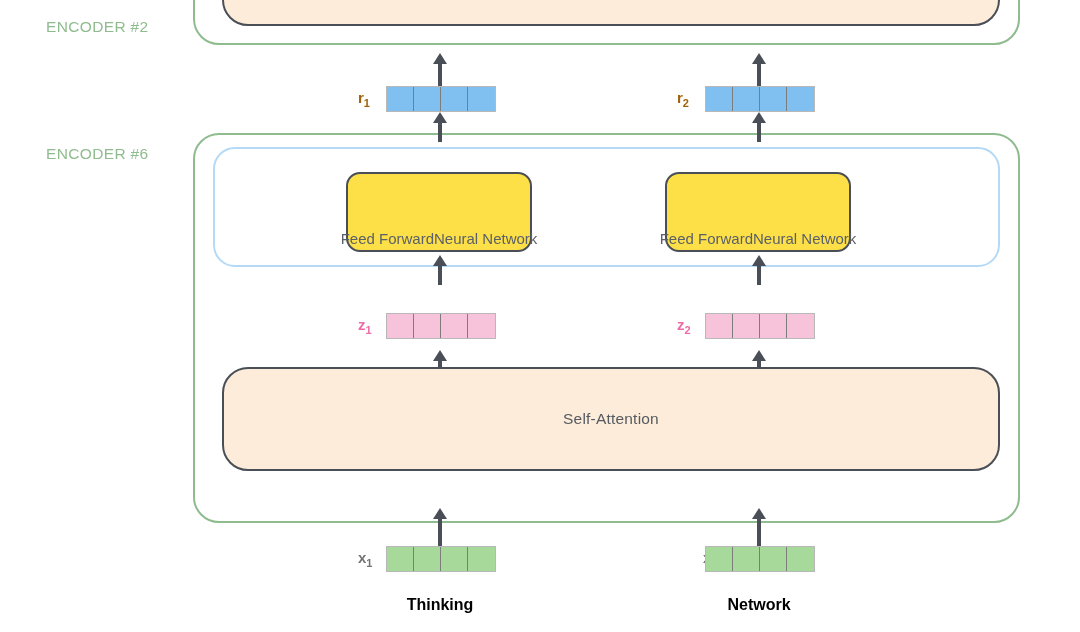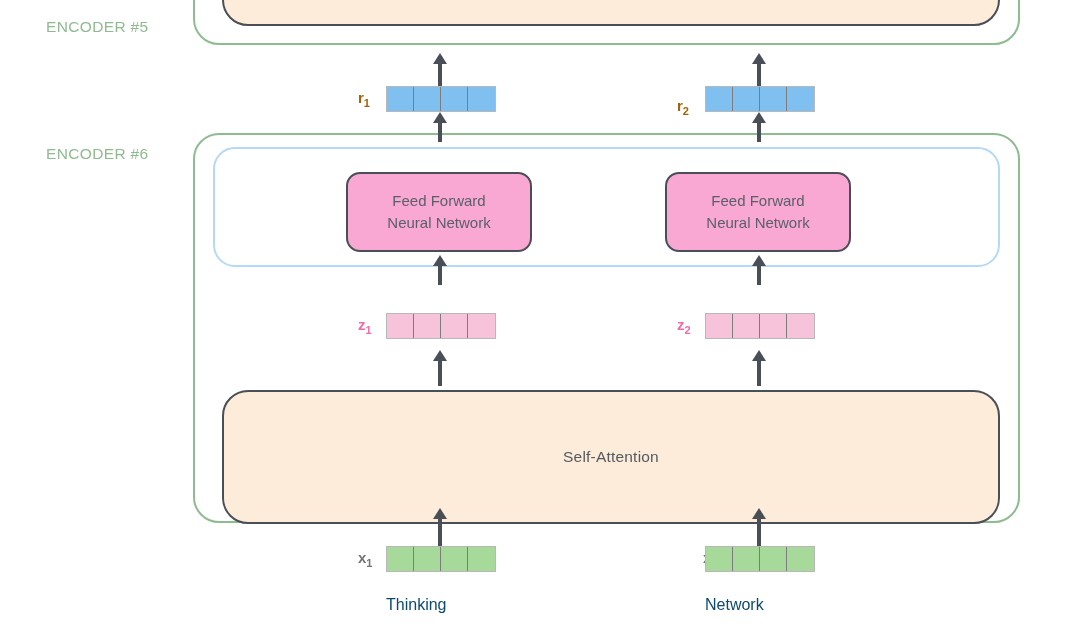--- a/index.html
+++ b/index.html
@@ -76,41 +76,41 @@
     align-items: center;
     justify-content: center;
   }
   .self-attention .sa-text {
     font-size: 15.5px;
     color: #555a61;
     letter-spacing: 0.2px;
   }
   #self-attention-1 {
     left: 222px;
-    top: 390px;
+    top: 367px;
     width: 778px;
-    height: 134px;
+    height: 104px;
   }
   #self-attention-2 {
     left: 222px;
     top: -92px;
     width: 778px;
     height: 118px;
   }
 
   
   .ffnn {
     position: absolute;
-    background: #f9a8d4;
+    background: #fde047;
     border: 2.5px solid #4a4f57;
     border-radius: 14px;
     box-sizing: border-box;
     display: flex;
-    flex-direction: column;
-    align-items: center;
+    flex-direction: row;
+    align-items: flex-end;
     justify-content: center;
     line-height: 1.45;
   }
   .ffnn .ffnn-line {
     font-size: 15px;
     color: #5b6views;
     color: #5b6068;
     white-space: nowrap;
   }
   #ffnn-1 { left: 346px; top: 172px; width: 186px; height: 80px; }
@@ -152,33 +152,34 @@
 
   
   #vec-r1 { left: 386px; top: 86px; }
   #vec-r2 { left: 705px; top: 86px; }
   #vec-z1 { left: 386px; top: 313px; }
   #vec-z2 { left: 705px; top: 313px; }
   #vec-x1 { left: 386px; top: 546px; }
   #vec-x2 { left: 705px; top: 546px; }
 
   #lbl-r1 { left: 358px; top: 89px; }
-  #lbl-r2 { left: 677px; top: 89px; margin-top: 8px; }
+  #lbl-r2 { left: 677px; top: 89px; }
   #lbl-z1 { left: 358px; top: 316px; }
   #lbl-z2 { left: 677px; top: 316px; }
   #lbl-x1 { left: 358px; top: 549px; }
   #lbl-x2 { left: 703px; top: 549px; }
 
   
   .word-label {
     position: absolute;
     font-size: 16px;
-    font-weight: normal;
-    color: #0c4a6e;
+    font-weight: bold;
+    color: #000000;
     white-space: nowrap;
+    text-align: center;
   }
   #word-1 { left: 386px; top: 596px; width: 108px; }
   #word-2 { left: 705px; top: 596px; width: 108px; }
 
   
   .arrow {
     position: absolute;
     width: 16px;
   }
   .arrow .shaft {
@@ -214,21 +215,21 @@
 </style>
 </head>
 <body>
 
 <div id="canvas">
 
   <div class="encoder-box" id="encoder2-box"></div>
   <div class="self-attention" id="self-attention-2">
     
   </div>
-  <div class="encoder-label" id="encoder2-label">ENCODER #5</div>
+  <div class="encoder-label" id="encoder2-label">ENCODER #2</div>
 
   <div class="arrow" id="arrow-r1-e2">
     <div class="head"></div>
     <div class="shaft"></div>
   </div>
   <div class="arrow" id="arrow-r2-e2">
     <div class="head"></div>
     <div class="shaft"></div>
   </div>
 

